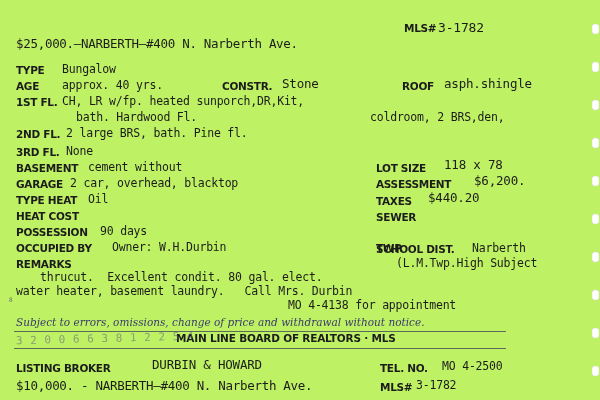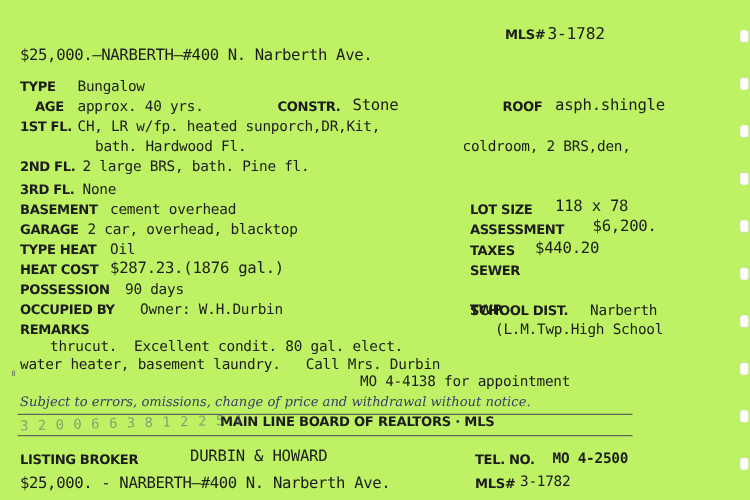--- a/index.html
+++ b/index.html
@@ -96,48 +96,47 @@
   <div class="hole" style="top:366px;"></div>
 
   <div class="abs lbl" style="left:404px; top:22px;">MLS#</div>
   <div class="abs val" style="left:438px; top:20px; font-size:13px;">3-1782</div>
 
   <div class="abs topline" style="left:16px; top:36px;">$25,000.—NARBERTH—#400 N. Narberth Ave.</div>
 
   <div class="abs lbl" style="left:16px; top:64px;">TYPE</div>
   <div class="abs val" style="left:62px; top:62px;">Bungalow</div>
 
-  <div class="abs lbl" style="left:16px; top:80px;margin-left:12px;">AGE</div>
+  <div class="abs lbl" style="left:16px; top:80px;">AGE</div>
   <div class="abs val" style="left:62px; top:78px;">approx. 40 yrs.</div>
 
   <div class="abs lbl" style="left:222px; top:80px;">CONSTR.</div>
   <div class="abs val" style="left:282px; top:76px; font-size:12.5px;">Stone</div>
 
   <div class="abs lbl" style="left:16px; top:96px;">1ST FL.</div>
   <div class="abs val" style="left:76px; top:110px;">bath. Hardwood Fl.</div>
 
   <div class="abs val" style="left:62px; top:94px;">CH, LR w/fp. heated sunporch,DR,Kit,</div>
 
   <div class="abs lbl" style="left:16px; top:128px;">2ND FL.</div>
   <div class="abs val" style="left:66px; top:126px;">2 large BRS, bath. Pine fl.</div>
 
   <div class="abs lbl" style="left:16px; top:146px;">3RD FL.</div>
   <div class="abs val" style="left:66px; top:144px;">None</div>
 
   <div class="abs lbl" style="left:16px; top:162px;">BASEMENT</div>
-  <div class="abs val" style="left:88px; top:160px;">cement overhead</div>
+  <div class="abs val" style="left:88px; top:160px;">cement without</div>
 
   <div class="abs lbl" style="left:16px; top:178px;">GARAGE</div>
   <div class="abs val" style="left:70px; top:176px;">2 car, overhead, blacktop</div>
 
   <div class="abs lbl" style="left:16px; top:194px;">TYPE HEAT</div>
   <div class="abs val" style="left:88px; top:192px;">Oil</div>
 
   <div class="abs lbl" style="left:16px; top:210px;">HEAT COST</div>
-  <div class="abs val" style="left:88px; top:206px; font-size:12.5px;">$287.23.(1876 gal.)</div>
 
   <div class="abs lbl" style="left:16px; top:226px;">POSSESSION</div>
   <div class="abs val" style="left:100px; top:224px;">90 days</div>
 
   <div class="abs lbl" style="left:16px; top:242px;">OCCUPIED BY</div>
   <div class="abs val" style="left:112px; top:240px;">Owner: W.H.Durbin</div>
 
   <div class="abs lbl" style="left:16px; top:258px;">REMARKS</div>
   <div class="abs val" style="left:40px; top:270px;">thrucut.  Excellent condit. 80 gal. elect.</div>
   <div class="abs val" style="left:16px; top:284px;">water heater, basement laundry.   Call Mrs. Durbin</div>
@@ -159,37 +158,37 @@
 
   <div class="abs lbl" style="left:376px; top:211px;">SEWER</div>
   <div class="abs val" style="left:428px; top:209px;"></div>
 
   <div class="abs lbl" style="left:376px; top:242px;text-align:right;">TWP.</div>
   <div class="abs val" style="left:428px; top:225px;"></div>
 
   <div class="abs lbl" style="left:376px; top:243px;text-align:center;">SCHOOL DIST.</div>
   <div class="abs val" style="left:472px; top:241px;">Narberth</div>
 
-  <div class="abs val" style="left:396px; top:256px;">(L.M.Twp.High School</div>
+  <div class="abs val" style="left:396px; top:256px;">(L.M.Twp.High Subject</div>
 
   <div class="abs small-note" style="left:16px; top:316px;">Subject to errors, omissions, change of price and withdrawal without notice.</div>
 
   <div class="rule" style="left:14px; top:331px; width:492px;"></div>
 
   <div class="abs org" style="left:176px; top:332px;">MAIN LINE BOARD OF REALTORS · MLS</div>
 
   <div class="rule" style="left:14px; top:348px; width:492px;"></div>
 
   <div class="stamp" style="left:16px; top:332px;">3 2 0 0 6 6 3 8  1 2 2 5 4</div>
   <div class="tiny-num" style="left:9px; top:296px;">8</div>
 
   <div class="abs val" style="left:152px; top:357px; font-size:12.5px;">DURBIN &amp; HOWARD</div>
   <div class="abs lbl" style="left:16px; top:362px;">LISTING BROKER</div>
 
   <div class="abs lbl" style="left:380px; top:362px;">TEL. NO.</div>
-  <div class="abs val" style="left:442px; top:359px;font-weight:bold;">MO 4-2500</div>
+  <div class="abs val" style="left:442px; top:359px;">MO 4-2500</div>
 
-  <div class="abs topline" style="left:16px; top:378px;">$25,000. - NARBERTH—#400 N. Narberth Ave.</div>
+  <div class="abs topline" style="left:16px; top:378px;">$10,000. - NARBERTH—#400 N. Narberth Ave.</div>
 
   <div class="abs lbl" style="left:380px; top:381px;">MLS#</div>
   <div class="abs val" style="left:416px; top:378px;">3-1782</div>
 
 </div>
 
 </body></html>

